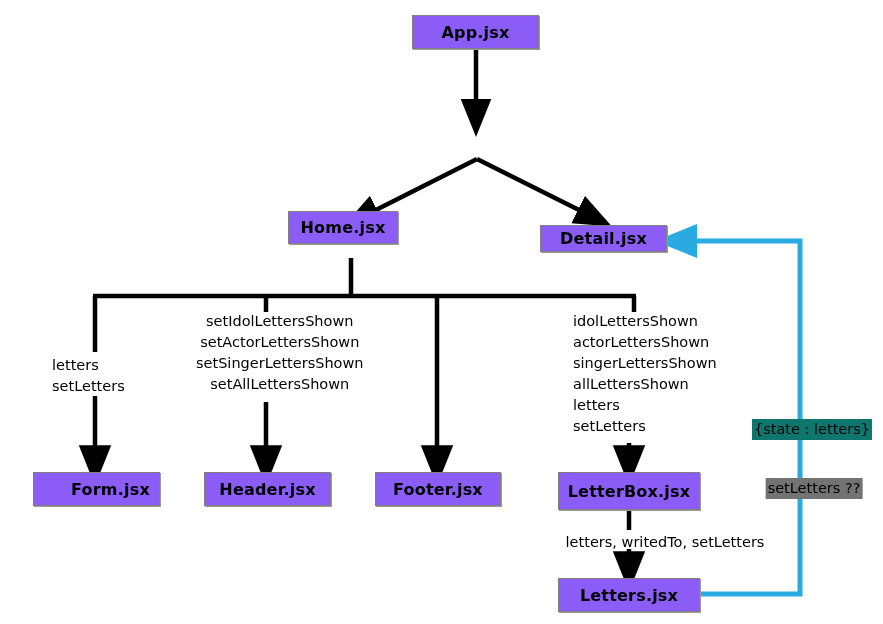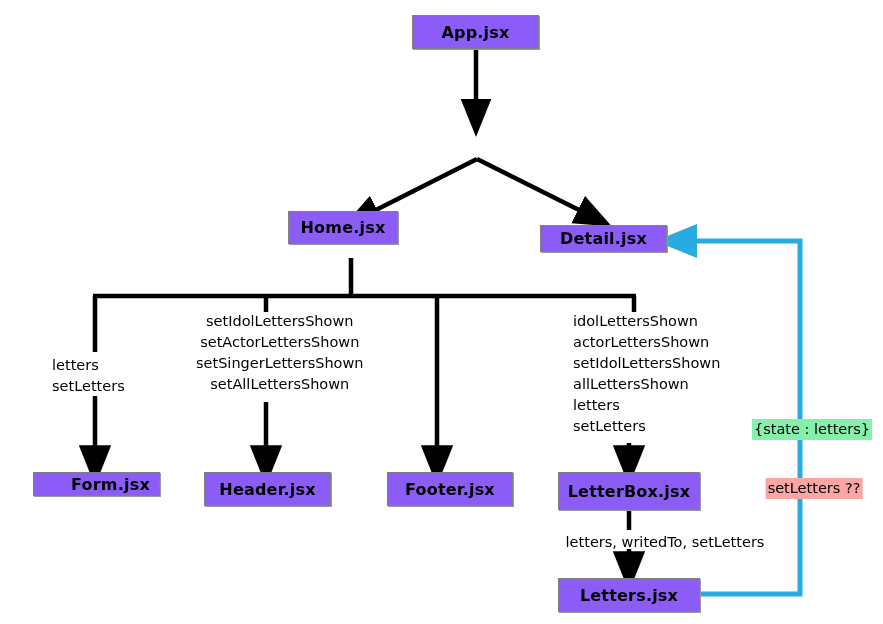--- a/index.html
+++ b/index.html
@@ -122,29 +122,29 @@
 
 
   <div class="node" style="left:288px; top:211px; width:110px; height:33px;">
     <span>Home.jsx</span>
   </div>
 
   <div class="node" style="left:540px; top:225px; width:127px; height:27px;">
     <span>Detail.jsx</span>
   </div>
 
-  <div class="node" style="left:33px; top:472px; width:127px; height:24px;padding-left:28px;">
+  <div class="node" style="left:33px; top:472px; width:127px; height:34px;padding-left:28px;">
     <span>Form.jsx</span>
   </div>
 
   <div class="node" style="left:204px; top:472px; width:127px; height:34px;align-items:center;">
     <span>Header.jsx</span>
   </div>
 
-  <div class="node" style="left:387px; top:472px; width:126px; height:34px;">
+  <div class="node" style="left:375px; top:472px; width:126px; height:34px;">
     <span>Footer.jsx</span>
   </div>
 
   <div class="node" style="left:558px; top:472px; width:142px; height:38px;">
     <span>LetterBox.jsx</span>
   </div>
 
   <div class="node" style="left:558px; top:578px; width:142px; height:34px;">
     <span>Letters.jsx</span>
   </div>
@@ -152,24 +152,24 @@
   <div class="edge-label" style="left:52px; top:355px;">letters
 setLetters</div>
 
   <div class="edge-label" style="left:196px; top:311px;text-align:center;">setIdolLettersShown
 setActorLettersShown
 setSingerLettersShown
 setAllLettersShown</div>
 
   <div class="edge-label" style="left:573px; top:311px;">idolLettersShown
 actorLettersShown
-setIdolLettersShown
+singerLettersShown
 allLettersShown
 letters
 setLetters</div>
 
   <div class="edge-label centered" style="left:665px; top:532px;">letters, writedTo, setLetters</div>
 
-  <div class="edge-label centered" style="left:812px; top:419px; background:#86efac; padding:0 2px;">{state : letters}</div>
+  <div class="edge-label centered" style="left:812px; top:419px; background:#0f766e; padding:0 2px;">{state : letters}</div>
 
-  <div class="edge-label centered" style="left:814px; top:478px; background:#fca5a5; padding:0 2px;">setLetters ??</div>
+  <div class="edge-label centered" style="left:814px; top:478px; background:#737373; padding:0 2px;">setLetters ??</div>
 
 </div>
 
 </body></html>

